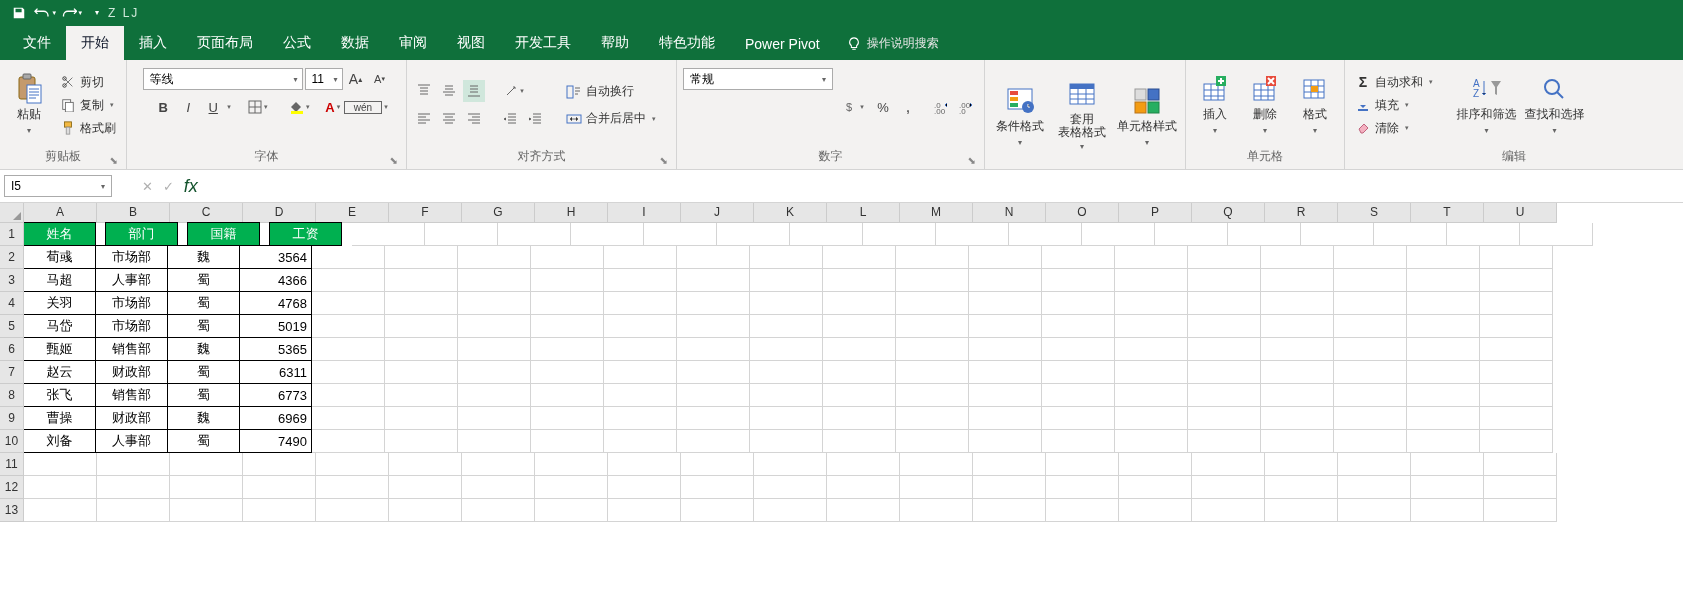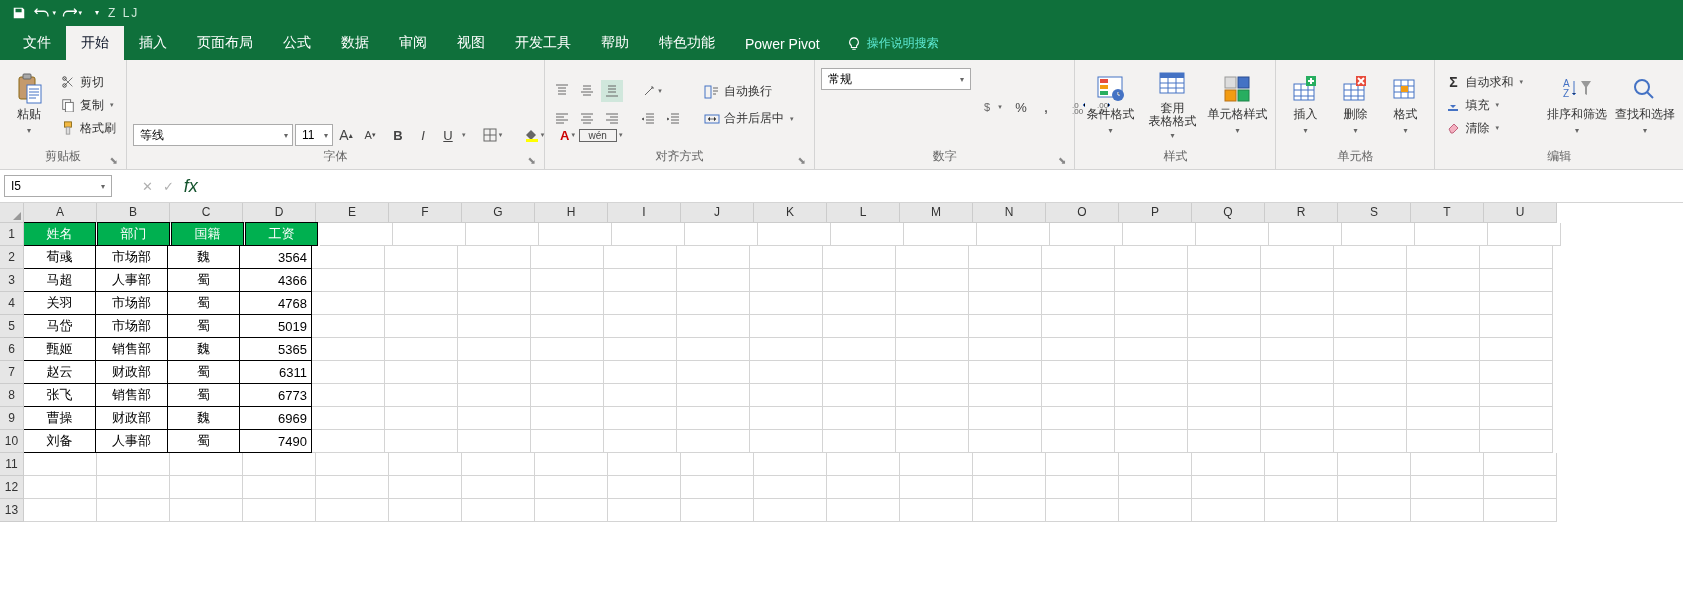--- a/index.html
+++ b/index.html
@@ -7,21 +7,21 @@
 
 .titlebar { background: #0f703b; height: 25px; display: flex; align-items: center; color: #cfe8d9; }
 .titlebar .qat { display: flex; align-items: center; gap: 4px; padding-left: 8px; }
 .titlebar .qat-btn { width: 22px; height: 22px; display: flex; align-items: center; justify-content: center; cursor: pointer; }
 .titlebar .title { flex: 1; text-align: center; font-size: 12px; color: #b7e0c5; }
 .titlebar .right { padding-right: 10px; color: #cfe8d9; font-size: 12px; letter-spacing: 2px; }
 
 .tabs { background: #0f703b; height: 35px; display: flex; align-items: flex-end; padding-left: 8px; }
 .tab { padding: 8px 15px; color: #fff; font-size: 14px; cursor: pointer; }
 .tab.active { background: #f3f2f1; color: #0f172a; }
-.tell-me { display: flex; align-items: center; color: #5eead4; padding: 8px 12px; gap: 6px; }
+.tell-me { display: flex; align-items: center; color: #e5e5e5; padding: 8px 12px; gap: 6px; }
 .tell-me .bulb { width: 14px; height: 14px; }
 
 .ribbon { background: #f3f2f1; height: 110px; display: flex; border-bottom: 1px solid #d4d4d4; }
 .ribbon-group { border-right: 1px solid #d4d4d4; display: flex; flex-direction: column; padding: 4px 6px 0 6px; }
 .ribbon-group .group-body { flex: 1; display: flex; align-items: center; gap: 4px; }
 .ribbon-group .group-label { text-align: center; color: #666; font-size: 12px; padding: 2px 0 4px 0; position: relative; }
 .ribbon-group .group-label .launcher { position: absolute; right: 2px; bottom: 3px; font-size: 10px; color: #888; cursor: pointer; }
 
 .big-btn { display: flex; flex-direction: column; align-items: center; justify-content: center; width: 46px; height: 75px; cursor: pointer; gap: 3px; }
 .big-btn .icon { width: 28px; height: 28px; display: flex; align-items: center; justify-content: center; }
@@ -54,21 +54,21 @@
 .rowheads { width: 24px; }
 .corner { height: 20px; background: #e6e6e6; border-right: 1px solid #ccc; border-bottom: 1px solid #ccc; position: relative; }
 .corner::after { content: ""; position: absolute; right: 2px; bottom: 2px; border-style: solid; border-width: 0 0 8px 8px; border-color: transparent transparent #999 transparent; }
 .rowhead { height: 23px; background: #e6e6e6; border-right: 1px solid #ccc; border-bottom: 1px solid #ccc; text-align: center; line-height: 22px; color: #333; font-size: 12px; }
 .colheads { display: flex; height: 20px; }
 .colhead { width: 73px; background: #e6e6e6; border-right: 1px solid #ccc; border-bottom: 1px solid #ccc; text-align: center; line-height: 19px; color: #333; font-size: 12px; }
 .cells { }
 .row { display: flex; height: 23px; }
 .cell { width: 73px; border-right: 1px solid #d4d4d4; border-bottom: 1px solid #d4d4d4; display: flex; align-items: center; padding: 0 4px; font-size: 13px; color: #000; }
 .cell.data { border: 1px solid #000; margin: -1px 0 0 -1px; }
-.cell.head { background: #00b050; color: #fff; justify-content: center; font-weight: normal; border: 1px solid #000; margin: -1px 2px 0 -1px; }
+.cell.head { background: #00b050; color: #fff; justify-content: center; font-weight: normal; border: 1px solid #000; margin: -1px 10px 0 -1px; }
 .cell.ctr { justify-content: center; }
 .cell.rt { justify-content: flex-end; }
 
 svg { display: block; }
 </style>
 </head>
 <body>
 
 <div class="titlebar">
   <div class="qat">
@@ -160,21 +160,21 @@
               </svg>
             </span>
           <span>格式刷</span>
         </div>
       </div>
     </div>
     <div class="group-label"><span>剪贴板</span><span class="launcher">⬊</span></div>
   </div>
 
   <div class="ribbon-group" style="min-width:280px">
-    <div class="group-body" style="align-items:flex-end;gap:6px;padding-top:4px">
+    <div class="group-body" style="flex-direction:column;align-items:center;gap:6px;padding-top:4px">
       <div class="font-box">
         <div class="font-select">
           <span>等线</span>
             <span class="dd-arrow">▾</span>
         </div>
         <div class="font-size-select" style="position:relative">
           <span>11</span>
             <span class="dd-arrow">▾</span>
         </div>
         <div class="icon-btn" style="font-size:14px">A<sup style="font-size:8px">▴</sup></div>
@@ -359,21 +359,20 @@
               <rect x="2" y="2" width="11" height="11" fill="#ddd" stroke="#999"></rect>
               <rect x="15" y="2" width="11" height="11" fill="#4472c4" stroke="#2a4d8f"></rect>
               <rect x="2" y="15" width="11" height="11" fill="#f39c12" stroke="#b8731a"></rect>
               <rect x="15" y="15" width="11" height="11" fill="#27ae60" stroke="#1e8449"></rect>
             </svg>
           </div>
         <span class="label">单元格样式</span>
           <span class="dd">▾</span>
       </div>
     </div>
-    <div class="group-label"><span>样式</span></div>
   </div>
 
   <div class="ribbon-group">
     <div class="group-body">
       <div class="big-btn">
         <div class="icon">
             <svg width="26" height="26">
               <rect x="2" y="8" width="20" height="16" fill="#fff" stroke="#4472c4"></rect>
               <path stroke="#4472c4" d="M2 14h20M2 20h20M9 8v16M16 8v16"></path>
               <rect x="14" y="0" width="10" height="10" fill="#27ae60"></rect>

